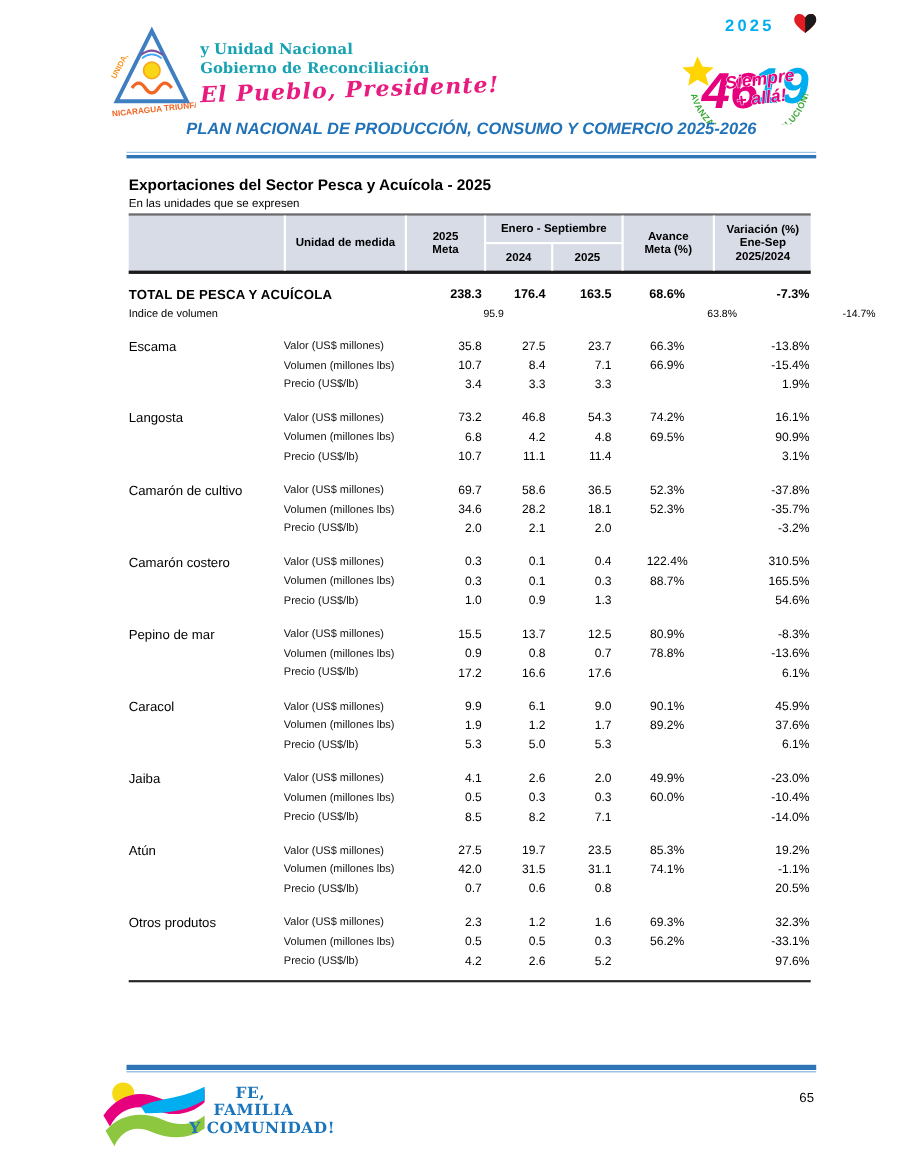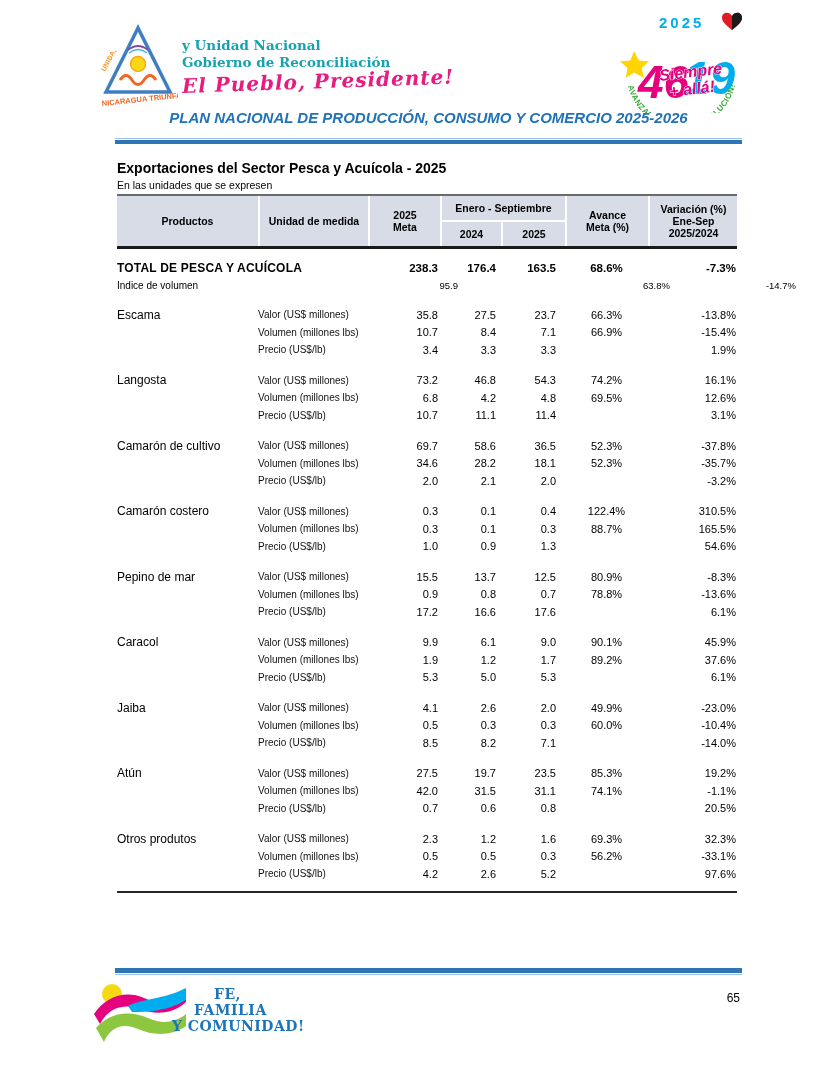--- a/index.html
+++ b/index.html
@@ -118,21 +118,20 @@
   </div>
 
   <div class="plan-title">PLAN NACIONAL DE PRODUCCIÓN, CONSUMO Y COMERCIO 2025-2026</div>
   <div class="rule-top"></div>
 
   <div class="table-wrap">
     <h2 class="tbl-title">Exportaciones del Sector Pesca y Acuícola - 2025</h2>
     <div class="tbl-subtitle">En las unidades que se expresen</div>
 
     <div class="thead">
-      <div class="th th-prod">Productos</div>
       <div class="th th-unidad sep-l">Unidad de medida</div>
       <div class="th th-meta sep-l">
         <span>2025</span>
         <span>Meta</span>
       </div>
       <div class="th th-periodo sep-l">Enero - Septiembre</div>
       <div class="th th-2024 sep-l">2024</div>
       <div class="th th-2025 sep-l">2025</div>
       <div class="th th-avance sep-l">
         <span>Avance</span>
@@ -201,21 +200,21 @@
             <div class="c-av">74.2%</div>
             <div class="c-num c-var">16.1%</div>
           </div>
           <div class="trow">
             <div class="c-prod"></div>
             <div class="c-unit">Volumen (millones lbs)</div>
             <div class="c-num c-meta">6.8</div>
             <div class="c-num c-2024">4.2</div>
             <div class="c-num c-2025">4.8</div>
             <div class="c-av">69.5%</div>
-            <div class="c-num c-var">12.6%</div>
+            <div class="c-num c-var">90.9%</div>
           </div>
           <div class="trow">
             <div class="c-prod"></div>
             <div class="c-unit">Precio (US$/lb)</div>
             <div class="c-num c-meta">10.7</div>
             <div class="c-num c-2024">11.1</div>
             <div class="c-num c-2025">11.4</div>
             <div class="c-av"></div>
             <div class="c-num c-var">3.1%</div>
           </div>

